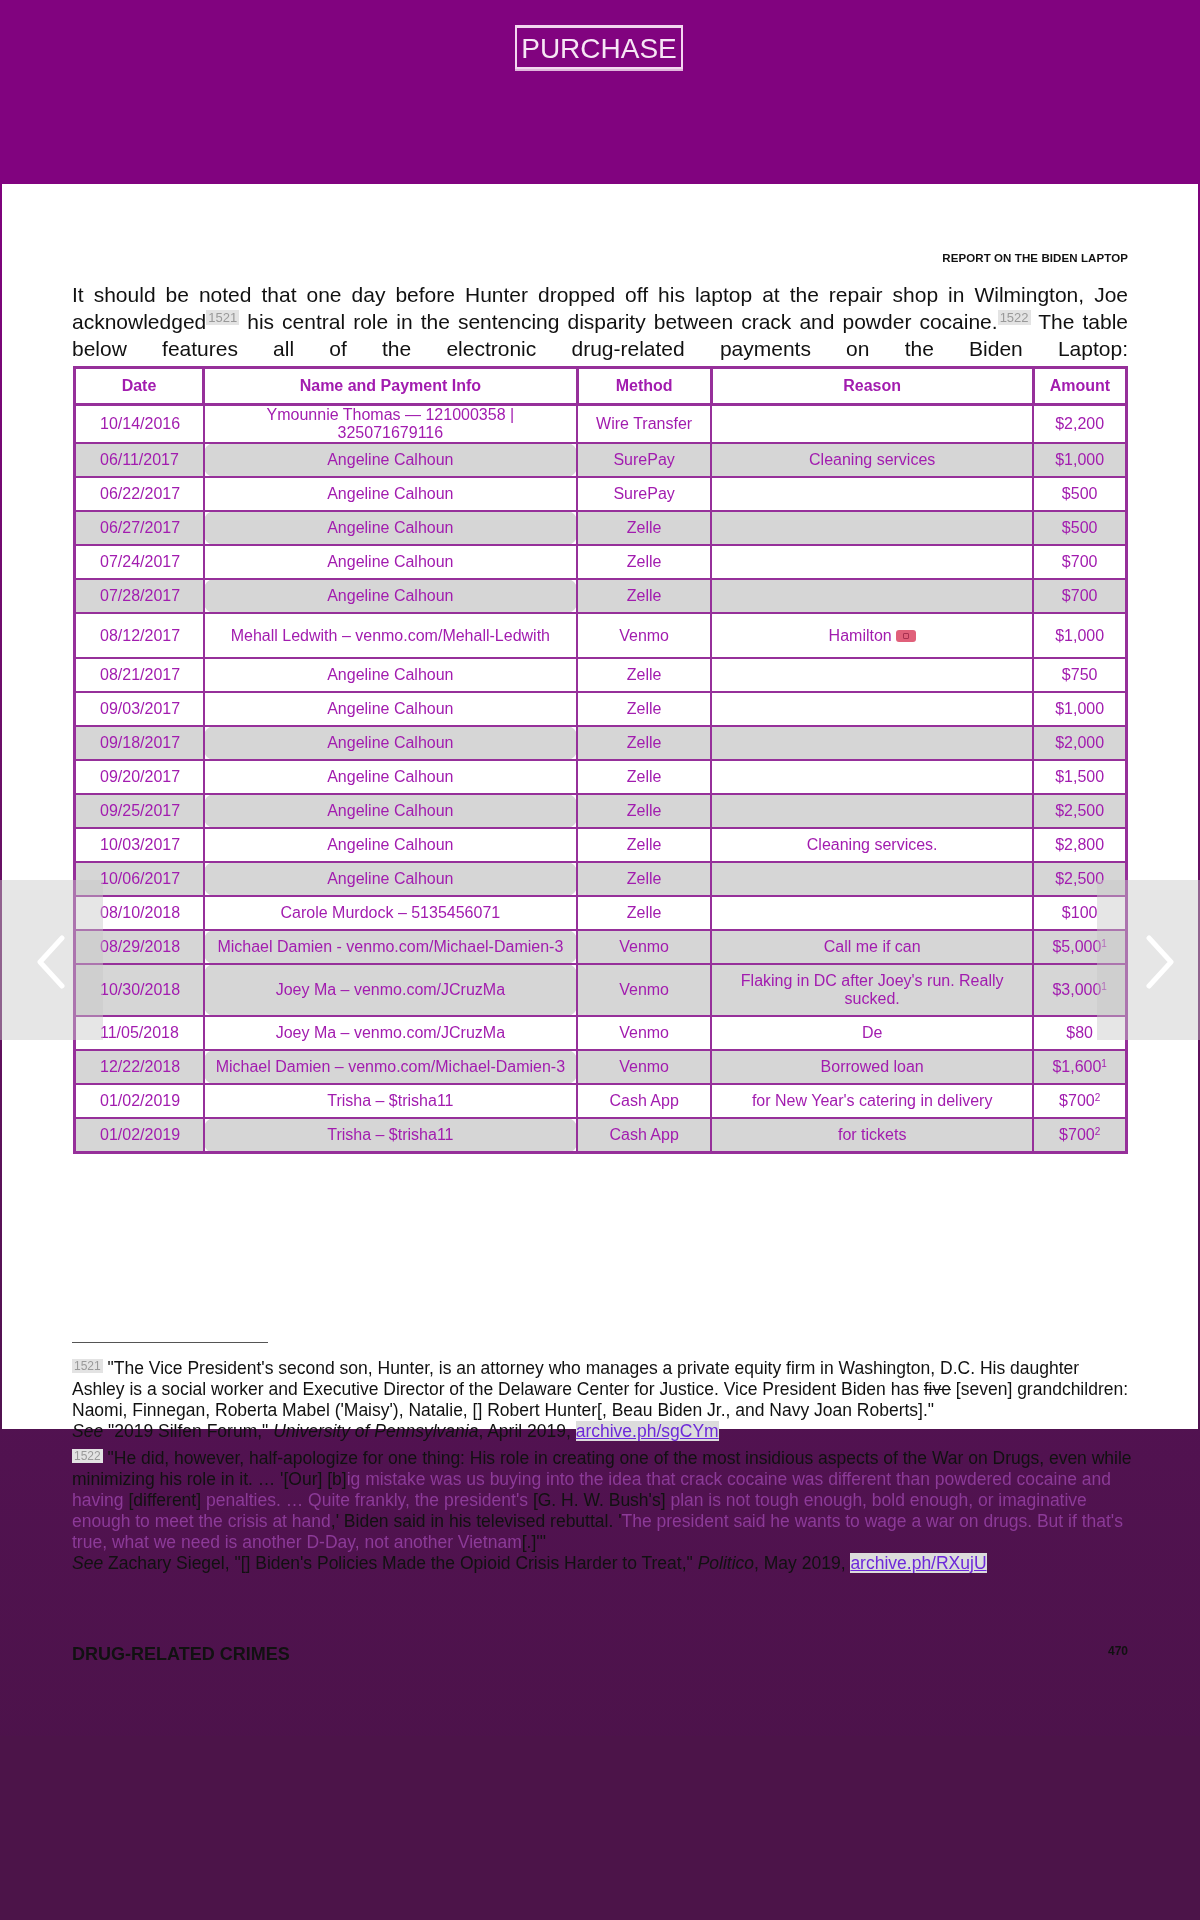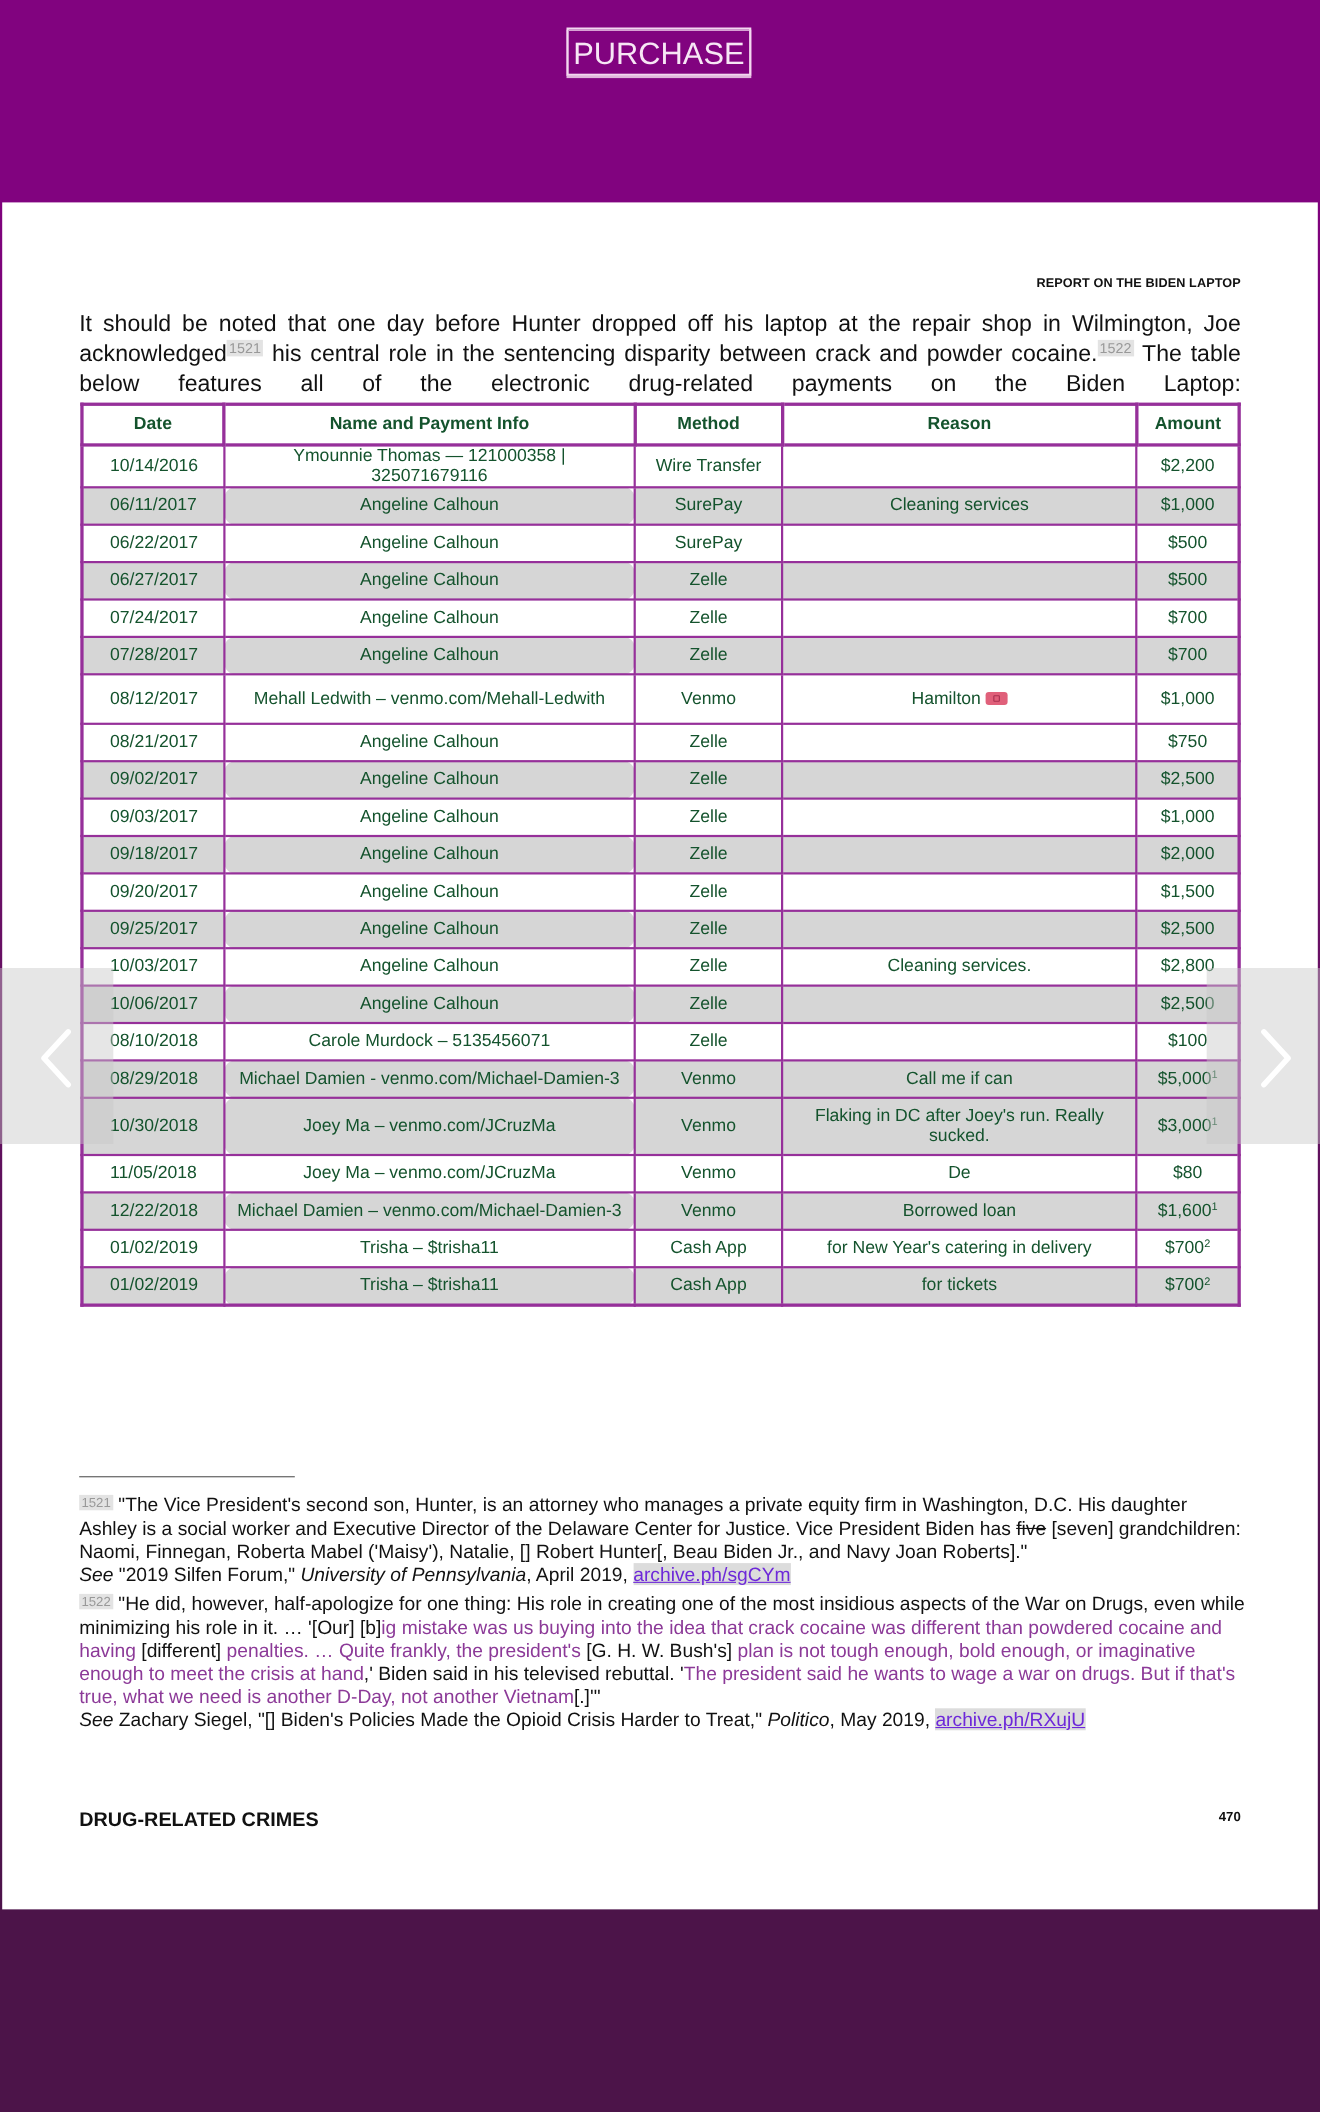--- a/index.html
+++ b/index.html
@@ -17,40 +17,40 @@
     border: 2px solid #f3d7f0; box-shadow: 0 1px 0 #f3d7f0 inset, 0 2px 0 #e0b6dc;
     color: #f7e6f5; font-size: 28px; line-height: 44px; text-align: center;
     letter-spacing: 0px; box-sizing: border-box; cursor: pointer;
     font-family: "Liberation Sans", sans-serif;
   }
   .bottom-band {
     position: absolute; left: 0; top: 1736px; width: 1200px; height: 184px;
     background: #4c1449;
   }
   .page {
-    position: absolute; left: 2px; top: 184px; width: 1196px; height: 1552px;
+    position: absolute; left: 2px; top: 184px; width: 1196px; height: 1245px;
     background: #ffffff;
   }
   .running-head {
     position: absolute; right: 70px; top: 68px;
     font-size: 11.5px; font-weight: bold; color: #111; letter-spacing: 0.1px;
   }
   .intro {
     position: absolute; left: 70px; top: 97px; width: 1056px;
     font-size: 21px; line-height: 27px; color: #111; text-align: justify;
     text-align-last: justify;
   }
   .intro .fn {
     font-size: 13px; color: #999; background: #e3e3e3; vertical-align: 7px;
     padding: 0 2px; line-height: 13px;
   }
   table.payments {
     position: absolute; left: 71px; top: 182px; width: 1055px;
     border-collapse: collapse; border: 3px solid #96309a;
-    font-size: 16px; color: #14532d;
+    font-size: 16px; color: #a21caf;
   }
   table.payments th, table.payments td {
     border: 2px solid #96309a; padding: 0 8px; height: 32px;
   }
   table.payments th { font-weight: bold; height: 34px; background: #fff; text-align: center; border-width: 3px; }
   table.payments td.date { width: 86px; text-align: left; padding-left: 24px; }
   table.payments td.name { text-align: center; border-radius: 10px; }
   table.payments td.center { text-align: center; }
   table.payments tr.alt td { background: #d6d6d6; }
   table.payments tr.tall td { height: 43px; }
@@ -165,27 +165,20 @@
           <td class="center"><span>Hamilton</span><span class="ticket"></span></td>
           <td class="center amt"><span>$1,000</span></td>
         </tr>
         <tr>
           <td class="date"><span>08/21/2017</span></td>
           <td class="name"><span>Angeline Calhoun</span></td>
           <td class="center"><span>Zelle</span></td>
           <td class="center"><span></span></td>
           <td class="center amt"><span>$750</span></td>
         </tr>
-        <tr class="alt">
-          <td class="date"><span>09/02/2017</span></td>
-          <td class="name"><span>Angeline Calhoun</span></td>
-          <td class="center"><span>Zelle</span></td>
-          <td class="center"><span></span></td>
-          <td class="center amt"><span>$2,500</span></td>
-        </tr>
         <tr>
           <td class="date"><span>09/03/2017</span></td>
           <td class="name"><span>Angeline Calhoun</span></td>
           <td class="center"><span>Zelle</span></td>
           <td class="center"><span></span></td>
           <td class="center amt"><span>$1,000</span></td>
         </tr>
         <tr class="alt">
           <td class="date"><span>09/18/2017</span></td>
           <td class="name"><span>Angeline Calhoun</span></td>

